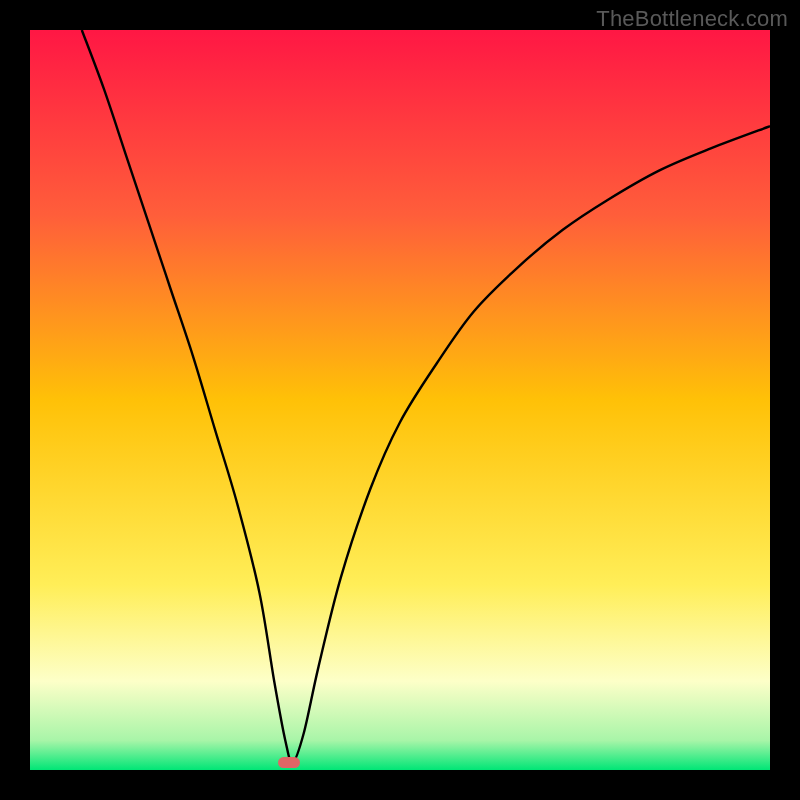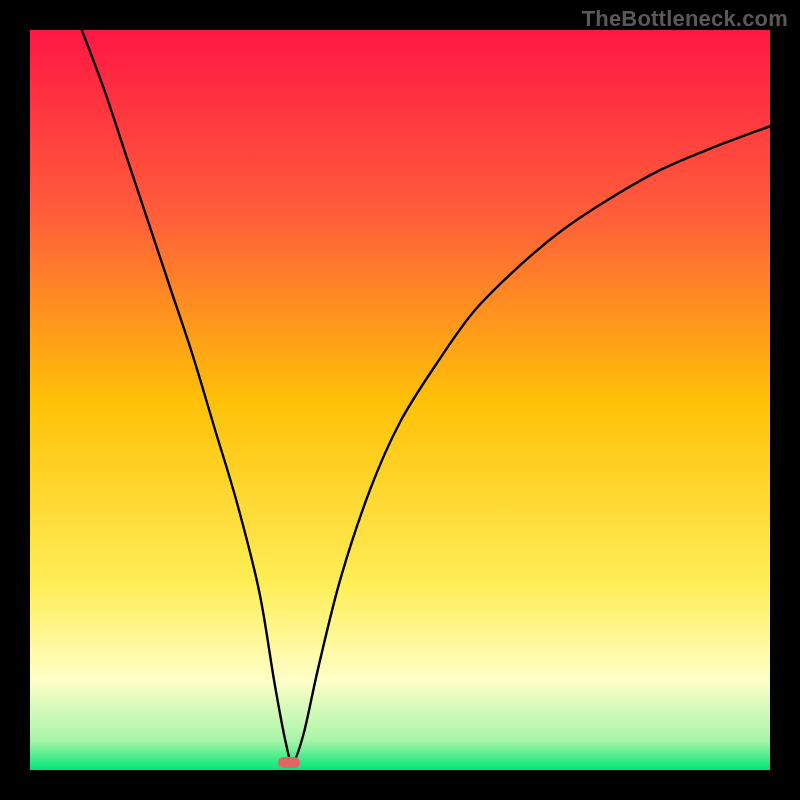--- a/index.html
+++ b/index.html
@@ -17,21 +17,21 @@
     left: 30px;
     width: 740px;
     height: 740px;
   }
   .watermark {
     position: absolute;
     top: 6px;
     right: 12px;
     color: #595959;
     font-size: 22px;
-    font-weight: 700;
+    font-weight: 400;
     letter-spacing: 0.2px;
   }
   svg {
     display: block;
   }
 </style>
 </head>
 <body>
 
 <div class="watermark">TheBottleneck.com</div>

